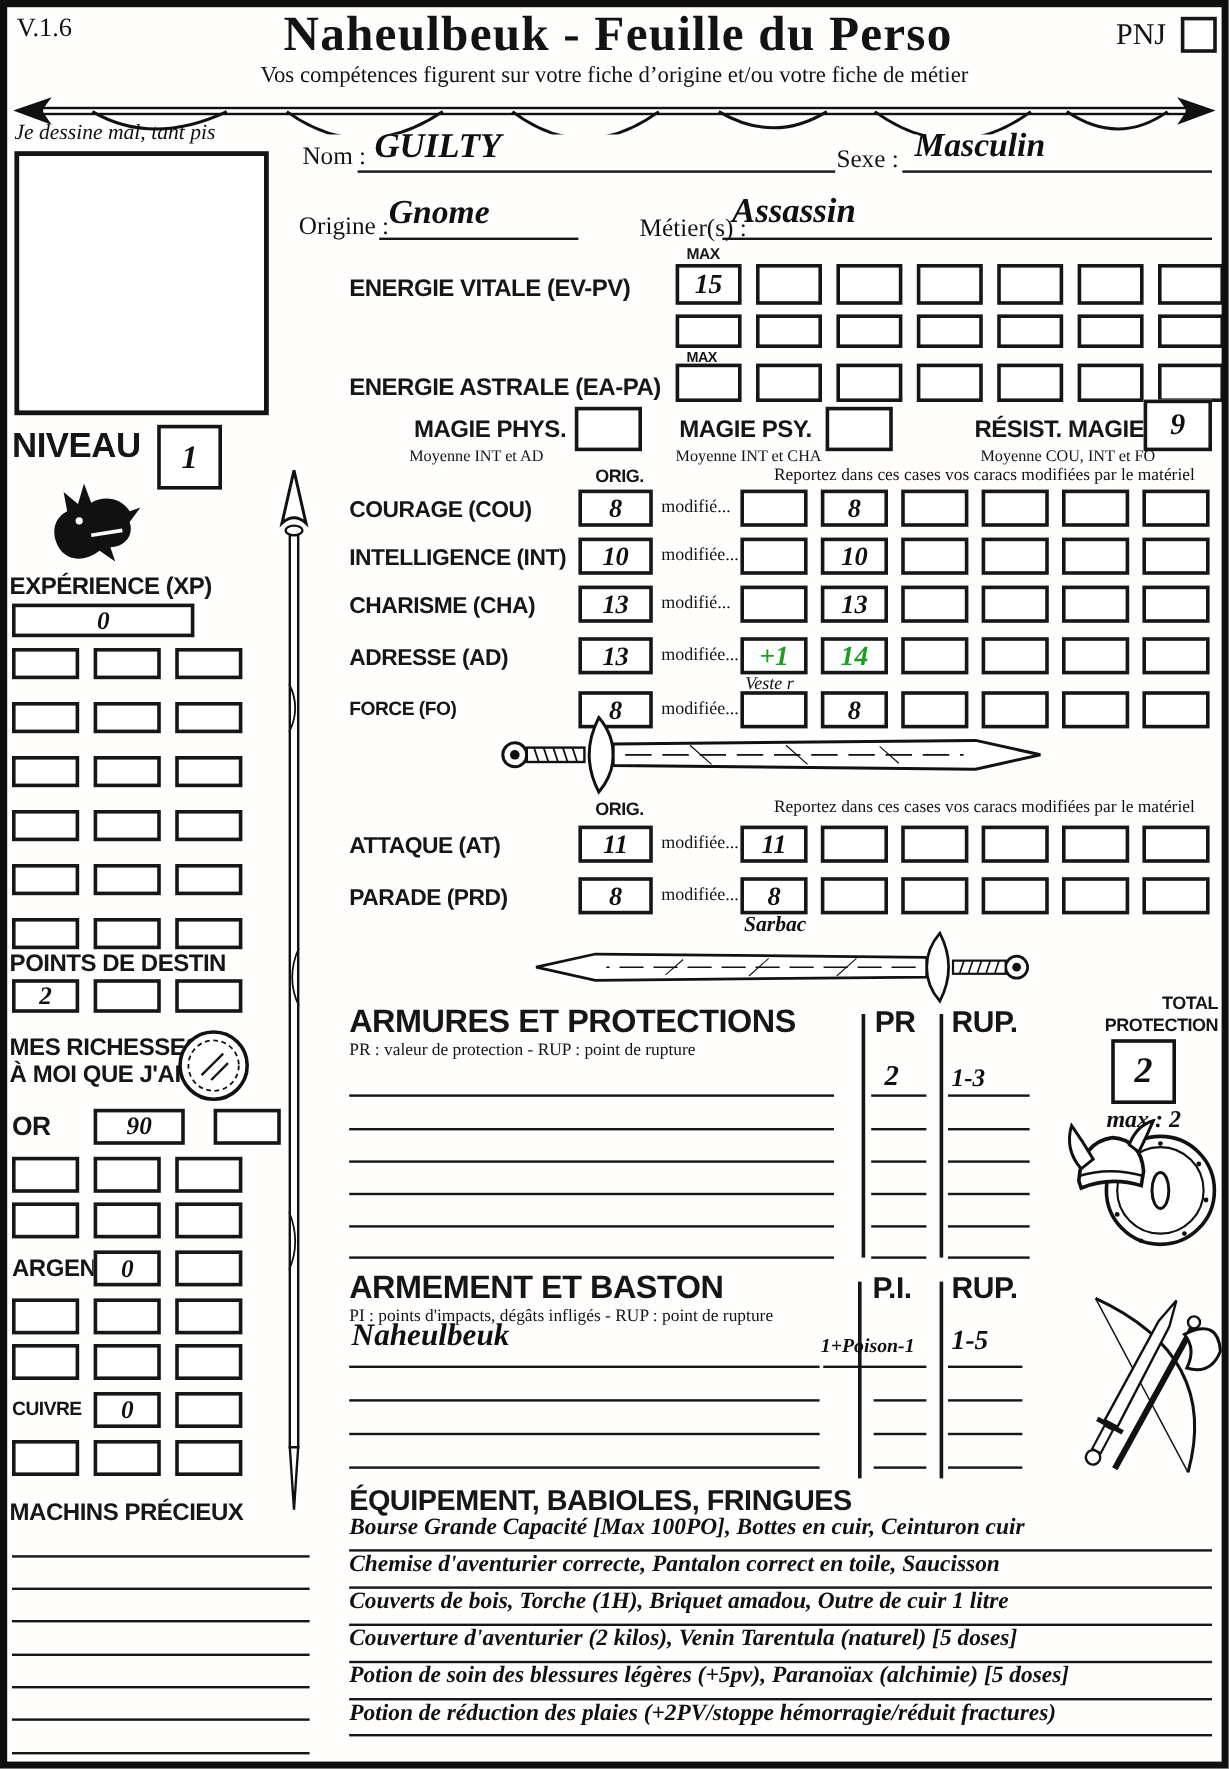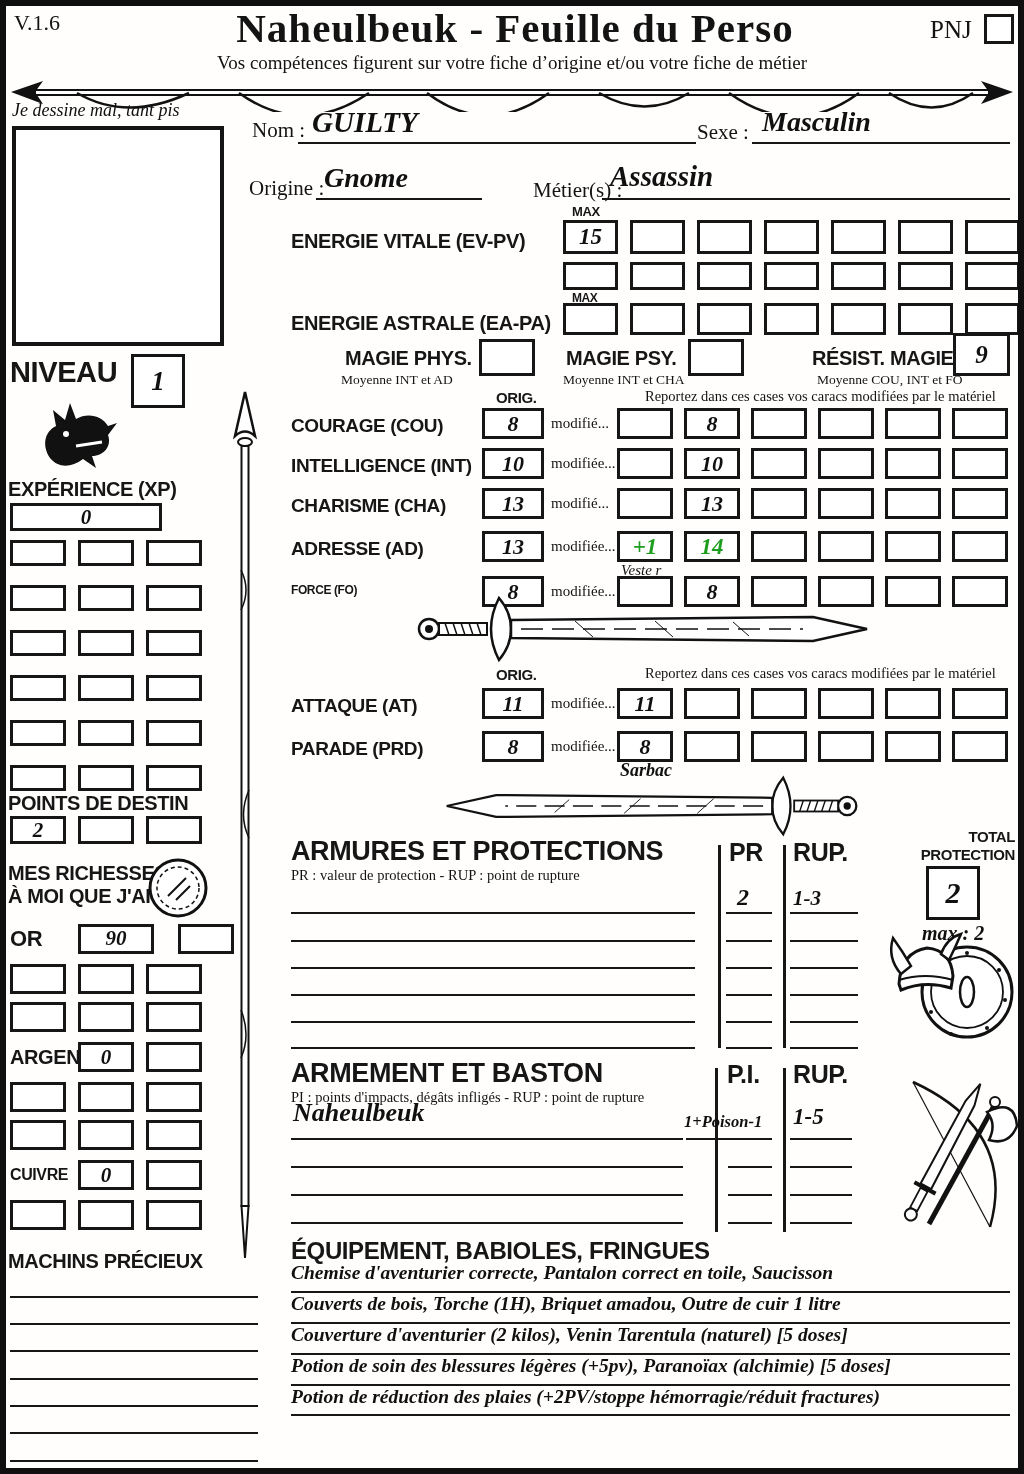--- a/index.html
+++ b/index.html
@@ -179,21 +179,21 @@
     <div class="bx" style="width:56px;height:31px;margin-right:11px;">
         <span class="hand green" style="font-size:23px;">14</span>
       </div>
     <div class="bx" style="width:56px;height:31px;margin-right:11px;"></div>
     <div class="bx" style="width:56px;height:31px;margin-right:11px;"></div>
     <div class="bx" style="width:56px;height:31px;margin-right:11px;"></div>
     <div class="bx" style="width:56px;height:31px;"></div>
   </div>
   <div class="abs hand-l" style="left:621px;top:562px;font-size:15px;">Veste r</div>
 
-  <div class="abs dh" style="left:291px;top:583px;font-size:12px;">FORCE (FO)</div>
+  <div class="abs dh" style="left:291px;top:583px;font-size:16px;">FORCE (FO)</div>
   <div class="abs bx" style="left:482px;top:576px;width:62px;height:31px;">
       <span class="hand" style="font-size:22px;">8</span>
     </div>
   <div class="abs sf" style="left:551px;top:583px;font-size:15px;">modifiée...</div>
   <div class="abs rowflex" style="left:617px;top:576px;">
     <div class="bx" style="width:56px;height:31px;margin-right:11px;">
         <span class="hand" style="font-size:22px;"></span>
       </div>
     <div class="bx" style="width:56px;height:31px;margin-right:11px;">
         <span class="hand" style="font-size:22px;">8</span>
@@ -497,20 +497,21 @@
         <path d="M36,-6 L130,-5 L152,0 L130,5 L36,6 Z" fill="#fff" stroke="#111" stroke-width="2"></path>
       </g>
       <path d="M34,152 L100,32" stroke="#111" stroke-width="5"></path>
       <path d="M92,40 Q120,26 122,54 Q114,74 94,68 Q102,52 92,40 Z" fill="#fff" stroke="#111" stroke-width="2.5"></path>
       <circle cx="100" cy="30" r="5" fill="#fff" stroke="#111" stroke-width="2"></circle>
     </svg>
   </div>
 
   <div class="abs dh" style="left:291px;top:1237px;font-size:24px;">ÉQUIPEMENT, BABIOLES, FRINGUES</div>
   <div class="abs" style="left:291px;top:1262px;width:719px;">
+    <div class="ul hand" style="height:29px;font-size:19.5px;white-space:nowrap;">Bourse Grande Capacité [Max 100PO], Bottes en cuir, Ceinturon cuir</div>
     <div class="ul hand" style="height:29px;font-size:19.5px;white-space:nowrap;">Chemise d'aventurier correcte, Pantalon correct en toile, Saucisson</div>
     <div class="ul hand" style="height:29px;font-size:19.5px;white-space:nowrap;">Couverts de bois, Torche (1H), Briquet amadou, Outre de cuir 1 litre</div>
     <div class="ul hand" style="height:29px;font-size:19.5px;white-space:nowrap;">Couverture d'aventurier (2 kilos), Venin Tarentula (naturel) [5 doses]</div>
     <div class="ul hand" style="height:29px;font-size:19.5px;white-space:nowrap;">Potion de soin des blessures légères (+5pv), Paranoïax (alchimie) [5 doses]</div>
     <div class="ul hand" style="height:28px;font-size:19.5px;white-space:nowrap;">Potion de réduction des plaies (+2PV/stoppe hémorragie/réduit fractures)</div>
   </div>
 
 </div>
 
 </body></html>

